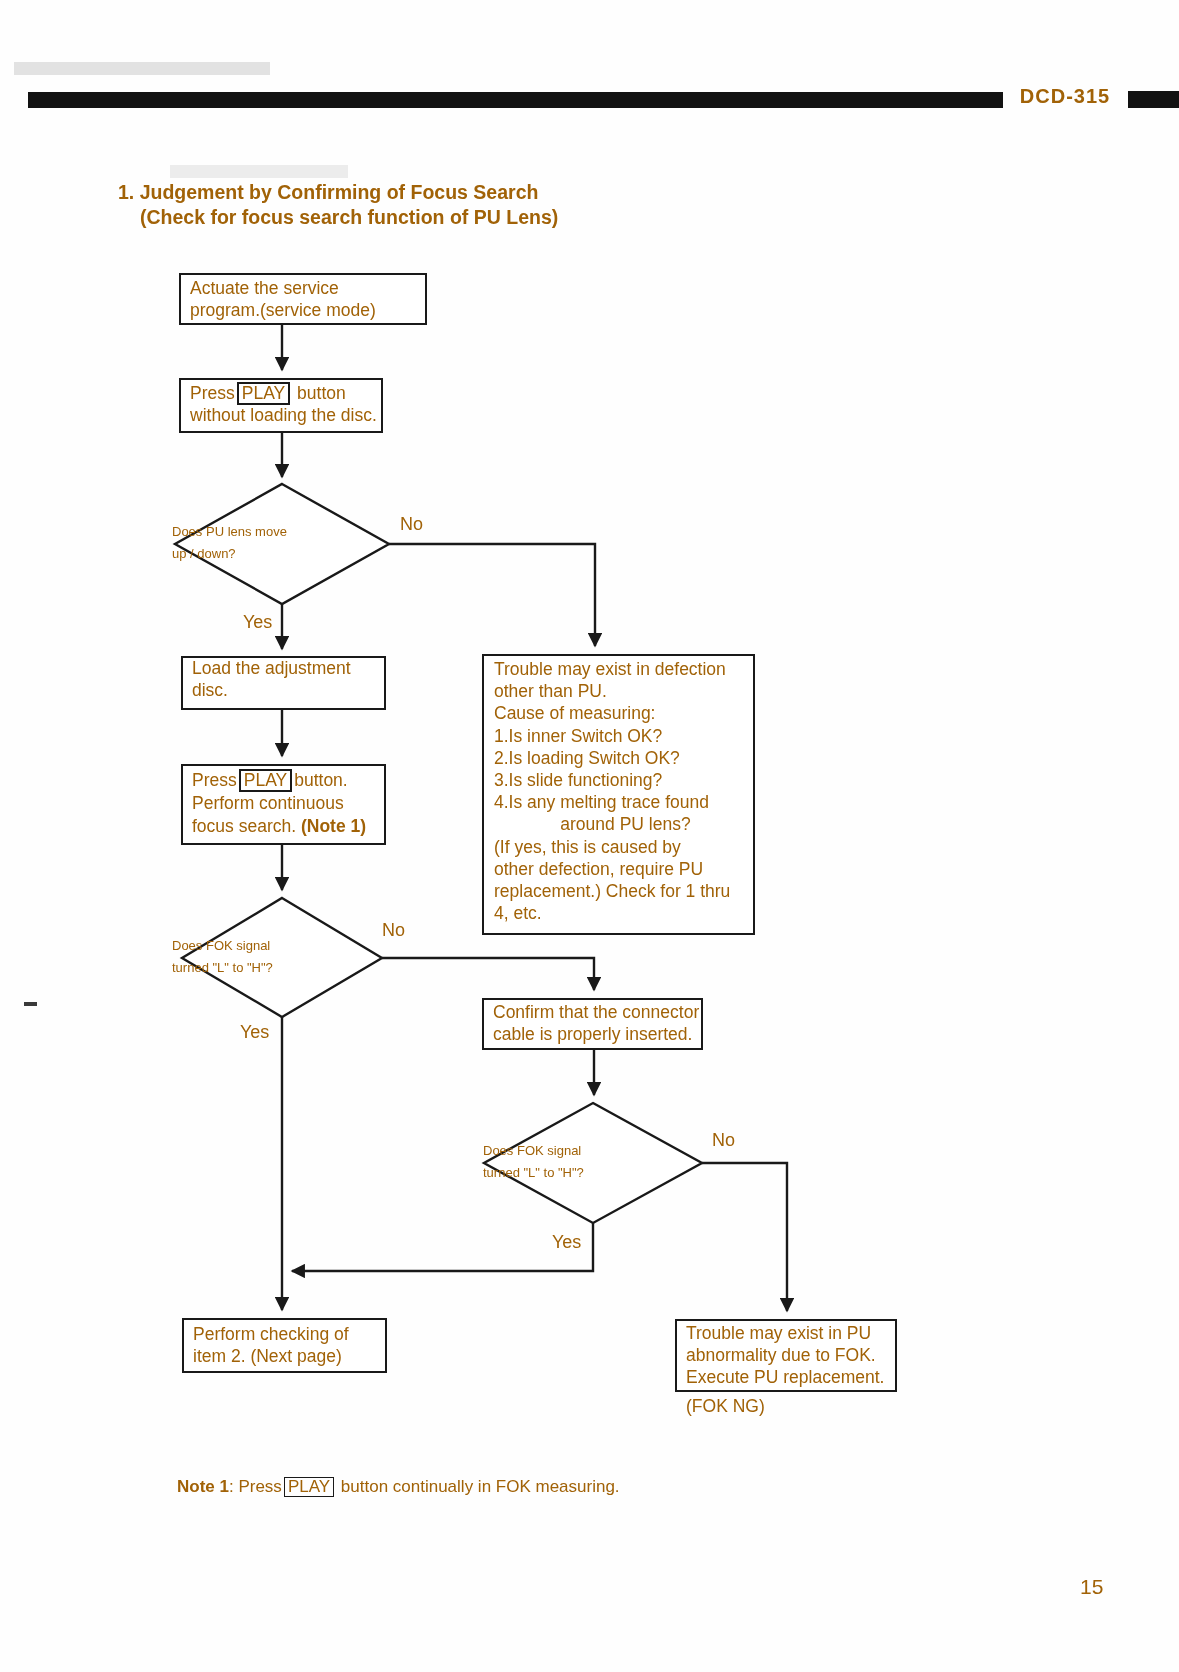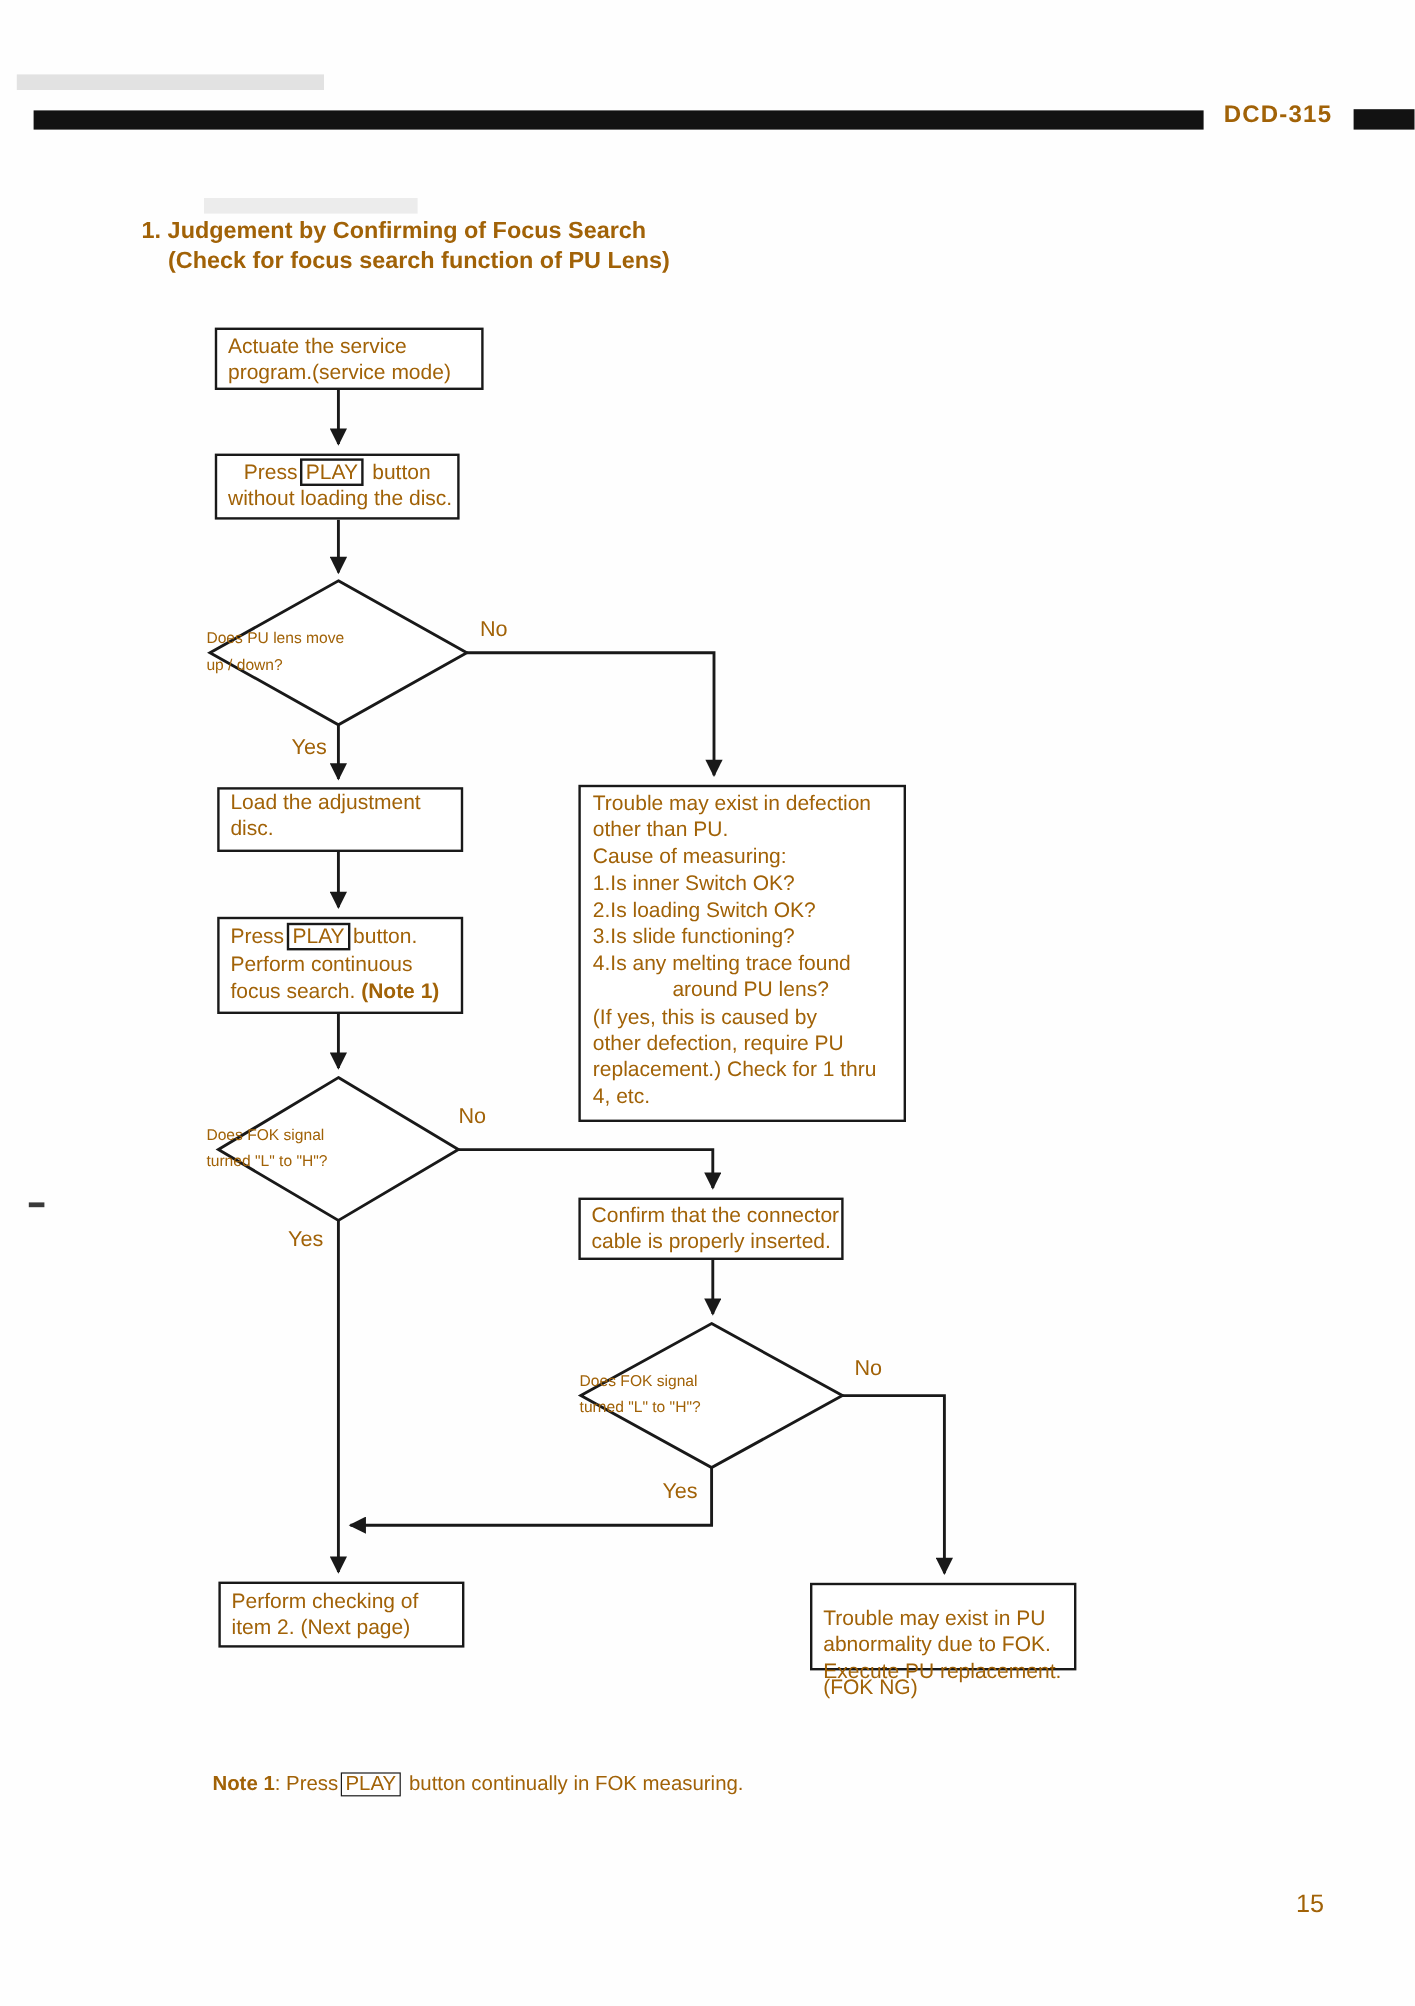--- a/index.html
+++ b/index.html
@@ -18,28 +18,28 @@
   .title .t2{margin-left:22px;}
   
   .artifact{position:absolute;}
   
   .fbox{
     position:absolute;box-sizing:border-box;border:2.4px solid #191919;background:#fff;
     font-size:17.5px;line-height:21.5px;padding:3px 9px;
   }
   .fbox .ln{white-space:nowrap;}
   .fbox .indent{padding-left:14px;text-align:center;}
-  .b-actuate{left:179px;top:273px;width:224px;height:52px;}
-  .b-press{left:179px;top:378px;width:204px;height:55px;padding-top:2px;text-align:center;}
+  .b-actuate{left:179px;top:273px;width:248px;height:52px;}
+  .b-press{left:179px;top:378px;width:204px;height:55px;padding-top:2px;}
   .b-load{left:181px;top:656px;width:205px;height:54px;padding-top:0;}
   .b-press2{left:181px;top:764px;width:205px;height:81px;line-height:23px;padding-top:3px;}
   .b-trouble{left:482px;top:654px;width:273px;height:281px;line-height:22.2px;padding:2px 10px;}
   .b-confirm{left:482px;top:998px;width:221px;height:52px;padding-top:2px;}
   .b-perform{left:182px;top:1318px;width:205px;height:55px;padding-top:4px;}
-  .b-troublepu{left:675px;top:1319px;width:222px;height:73px;line-height:22px;padding-top:16px;}
+  .b-troublepu{left:675px;top:1319px;width:222px;height:73px;line-height:22px;padding-top:1px;}
   
   .keycap{
     display:inline-block;border:2px solid #191919;padding:0 3px;line-height:19px;
     margin:0 2px;vertical-align:baseline;
   }
   
   .dtext{
     position:absolute;width:220px;text-align:left;font-size:13px;line-height:22px;
   }
   .d1{left:172px;top:521px;}

